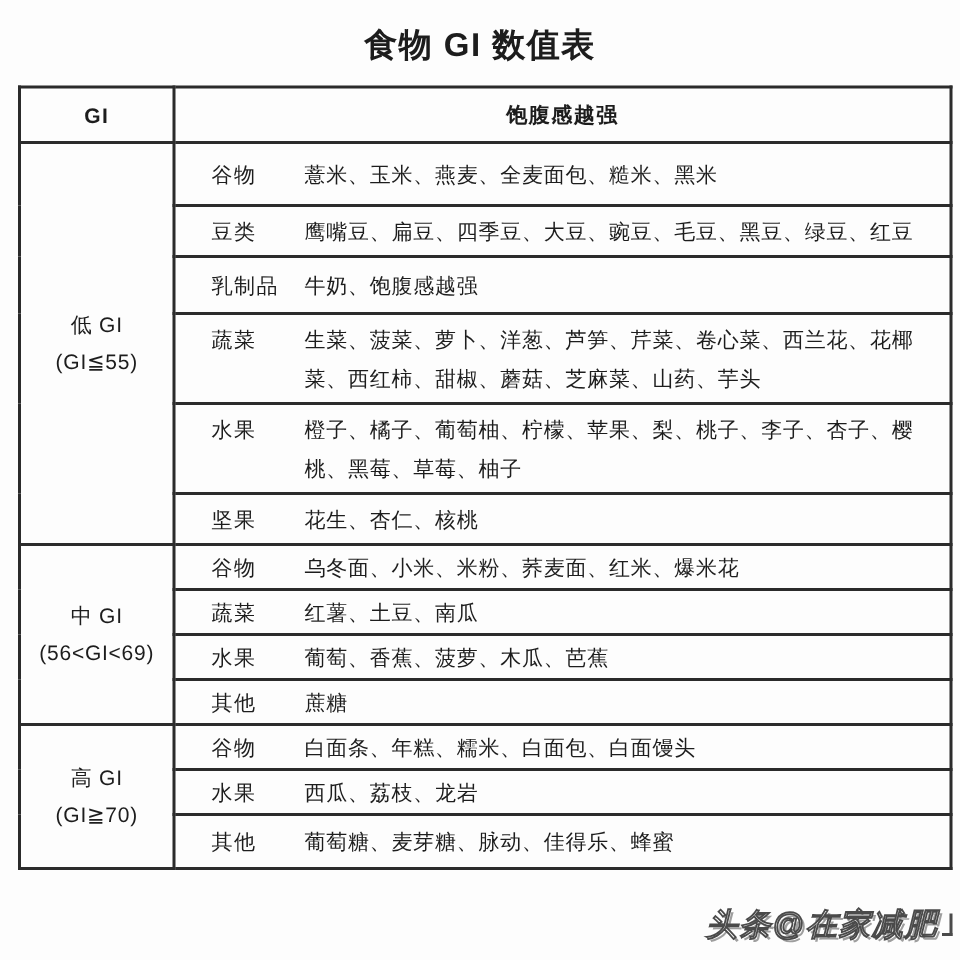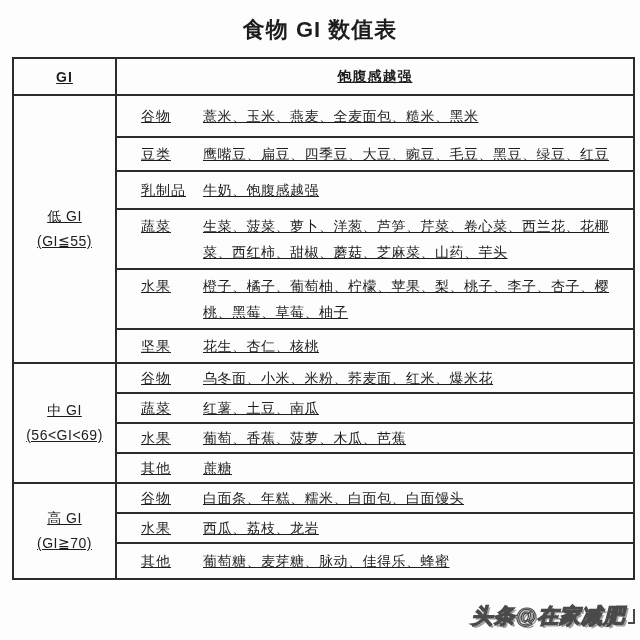--- a/index.html
+++ b/index.html
@@ -27,21 +27,20 @@
     letter-spacing:0.3px;
   }
   .intro1 { margin-top:16px; }
   .intro2 { margin-top:9px; }
 
   table.gi-table {
     margin:12px 12px 0 12px;
     width:623px;
     border-collapse:collapse;
     table-layout:fixed;
-    text-decoration:underline;
   }
   .gi-table th, .gi-table td {
     border:2px solid #2b2b2b;
     vertical-align:middle;
     font-size:14px;
   }
   .gi-table th {
     height:37px;
     font-weight:600;
     text-align:center;
@@ -71,21 +70,21 @@
   tr.h38 td { height:38px; }
   tr.h32 td { height:32px; }
   tr.h27 td { height:27px; }
   tr.h36 td { height:36px; }
 
   .watermark {
     position:absolute;
     right:5px;
     bottom:10px;
     font-size:21px;
-    font-weight:700;
+    font-weight:400;
     font-style:italic;
     letter-spacing:1px;
     color:#ffffff;
     -webkit-text-stroke:1.2px #4a4a4a;
     text-shadow:2px 2px 0 rgba(80,80,80,0.55);
     white-space:nowrap;
     display:flex;
     align-items:center;
   }
   .wm-corner {

